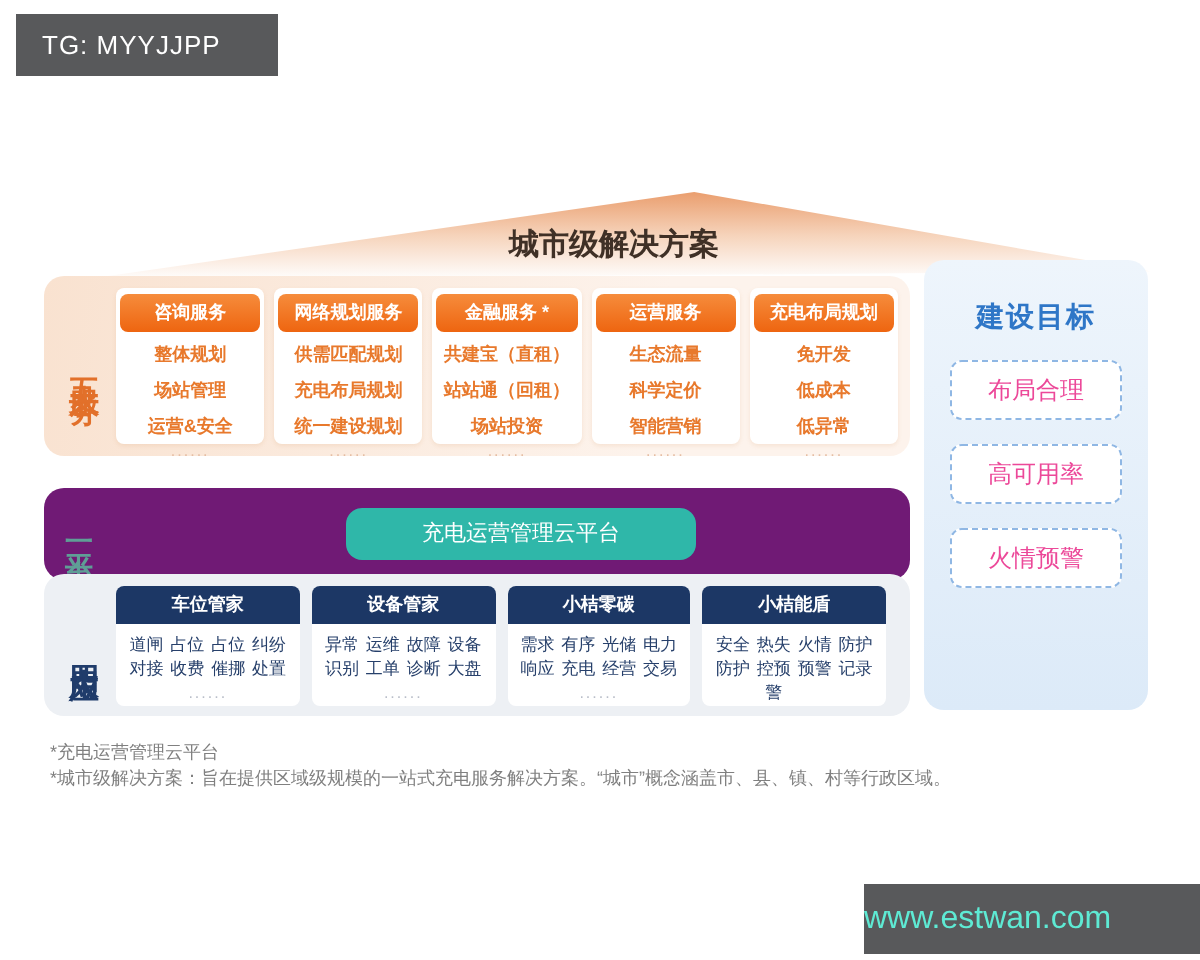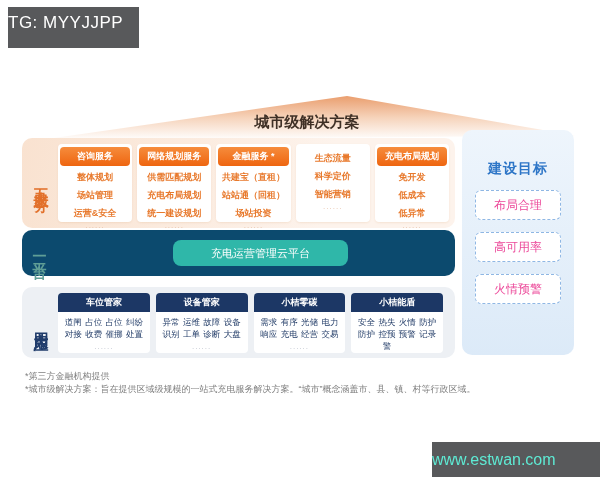--- a/index.html
+++ b/index.html
@@ -1,21 +1,21 @@
 <!DOCTYPE html>
 <html><head>
 <meta charset="utf-8">
 <style>
   * { margin:0; padding:0; box-sizing:border-box; }
   html,body { width:600px; height:480px; background:#fff; overflow:hidden; }
   body { font-family:"Liberation Sans","DejaVu Sans",sans-serif; position:relative; }
 
   
-  .tg-badge { position:absolute; left:8px; top:7px; width:131px; height:41px;
-    background:#58595b; color:#fff; font-size:17px; line-height:31px; 
+  .tg-badge { position:absolute; left:8px; top:7px; width:131px; height:31px;
+    background:#58595b; color:#fff; font-size:13px; line-height:31px; padding-left:13px;
     letter-spacing:.5px; }
   .site-badge { position:absolute; left:432px; top:442px; width:168px; height:35px;
     background:#58595b; color:#5eead4; font-size:16px; line-height:35px; text-align:left; }
 
   
   .roof { position:absolute; left:40px; top:96px; width:535px; height:44px;
     background:linear-gradient(to bottom,#ea9e6e 0%,#f6d4bc 50%,rgba(253,243,236,0) 100%);
     clip-path:polygon(0 100%, 57.4% 0, 100% 90%); }
   .roof-title { position:absolute; left:50%; bottom:1px; transform:translateX(-50%);
     font-size:15px; font-weight:bold; color:#40claimed; color:#3f3026; white-space:nowrap; }
@@ -32,41 +32,41 @@
   .services .v-label { color:#e2702a; font-size:15px; }
   .cards-row { position:absolute; left:36px; top:6px; right:6px; bottom:6px; display:flex; gap:5px; }
   .s-card { flex:1; background:#fff; border-radius:4px; padding:3px 2px; text-align:center;
     box-shadow:0 1px 2px rgba(210,140,80,.15); }
   .s-head { background:linear-gradient(180deg,#f68c3c,#ee6510); color:#fff; font-size:9px;
     font-weight:bold; border-radius:4px; padding:3px 0; white-space:nowrap; }
   .s-item { color:#e8792c; font-size:9px; font-weight:bold; margin-top:5px; white-space:nowrap; }
   .s-more { color:#e5bda3; font-size:8px; margin-top:1px; letter-spacing:1px; }
 
   
-  .platform { left:22px; top:230px; width:433px; height:46px; background:#0c4a6e; }
+  .platform { left:22px; top:244px; width:433px; height:46px; background:#701a75; }
   .platform .v-label { color:#5f9e96; font-size:14px; }
   .platform-btn { position:absolute; left:151px; top:10px; width:175px; height:26px;
     background:#2fb7a9; border-radius:8px; color:#fff; font-size:11px; text-align:center;
     line-height:26px; }
 
   
   .apps { left:22px; top:287px; width:433px; height:71px; background:#edf0f4; }
   .apps .v-label { color:#203c6b; font-size:15px; letter-spacing:1px; }
   .apps .cards-row { left:36px; top:6px; right:12px; bottom:5px; gap:6px; }
   .a-card { flex:1; background:#fff; border-radius:4px; overflow:hidden; }
   .a-head { background:#1c3765; color:#fff; font-size:9px; font-weight:bold; text-align:center;
     padding:3px 0; white-space:nowrap; }
   .a-items { display:grid; grid-template-columns:1fr 1fr 1fr 1fr; row-gap:4px; padding:5px 5px 0;
     font-size:8.5px; color:#27406b; text-align:center; }
   .a-more { text-align:center; color:#b9bec9; font-size:8px; margin-top:1px; letter-spacing:1px; }
 
   
   .goals { left:462px; top:130px; width:112px; height:225px;
     background:linear-gradient(180deg,#eef5fc 0%,#dceaf8 100%); }
-  .goals-title { margin-top:30px; text-align:center; color:#2e76c7; font-weight:bold;
+  .goals-title { margin-top:20px; text-align:center; color:#2e76c7; font-weight:bold;
     font-size:14px; letter-spacing:1px; }
   .goal-box { width:86px; height:30px; margin:12px auto 0; background:#fff;
     border:1px dashed #8fb7e4; border-radius:6px; color:#ec4899; font-size:12px;
     text-align:center; line-height:28px; }
 
   
   .footnotes { position:absolute; left:25px; top:370px; color:#808080; font-size:9px;
     line-height:13px; }
 </style>
 </head>
@@ -104,20 +104,21 @@
     <div class="s-head">金融服务 *</div>
     <div class="s-items">
           <div class="s-item">共建宝（直租）</div>
           <div class="s-item">站站通（回租）</div>
           <div class="s-item">场站投资</div>
         </div>
     <div class="s-more">......</div>
   </div>
 
   <div class="s-card">
+    <div class="s-head">运营服务</div>
     <div class="s-items">
           <div class="s-item">生态流量</div>
           <div class="s-item">科学定价</div>
           <div class="s-item">智能营销</div>
         </div>
     <div class="s-more">......</div>
   </div>
 
   <div class="s-card">
     <div class="s-head">充电布局规划</div>
@@ -188,17 +189,17 @@
 <aside class="sect goals">
   <div class="goals-title">建设目标</div>
   <div id="goal-items">
       <div class="goal-box">布局合理</div>
       <div class="goal-box">高可用率</div>
       <div class="goal-box">火情预警</div>
     </div>
 </aside>
 
 <div class="footnotes">
-  <div>*第三方金融机构提供</div>
+  <div>*充电运营管理云平台</div>
   <div>*城市级解决方案：旨在提供区域级规模的一站式充电服务解决方案。“城市”概念涵盖市、县、镇、村等行政区域。</div>
 </div>
 
 <div class="site-badge">www.estwan.com</div>
 
 </body></html>

